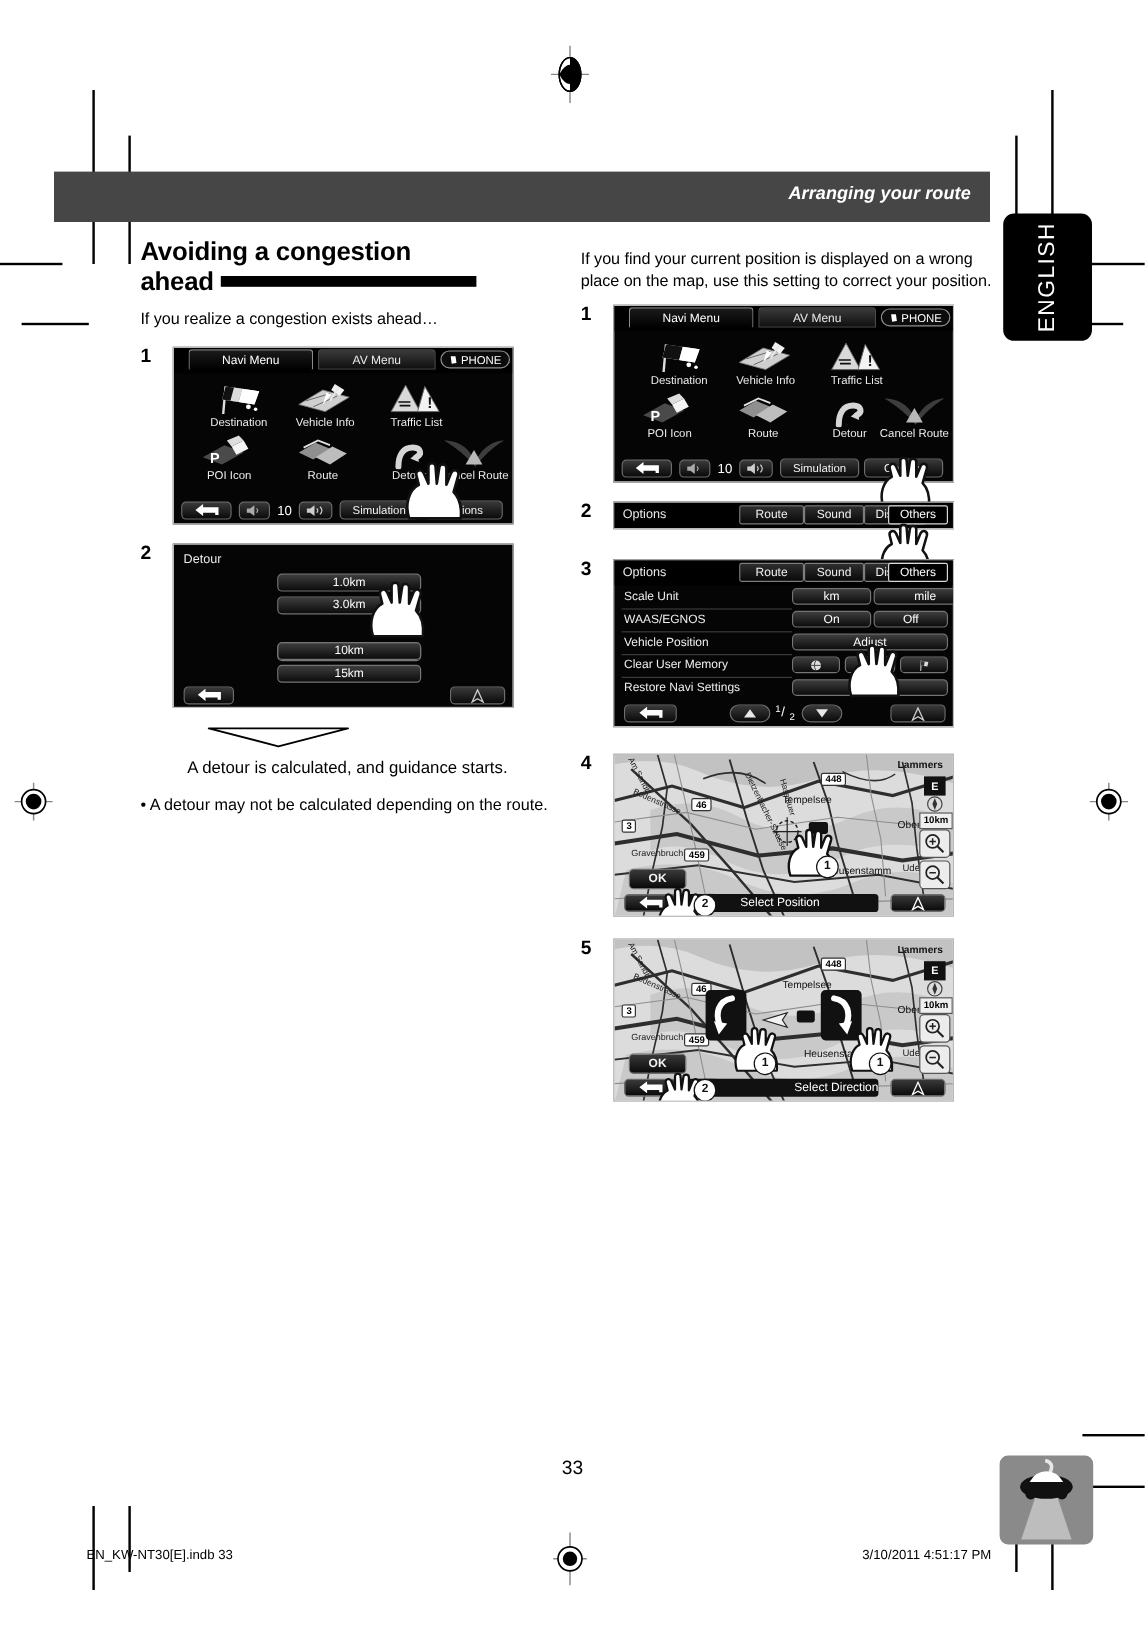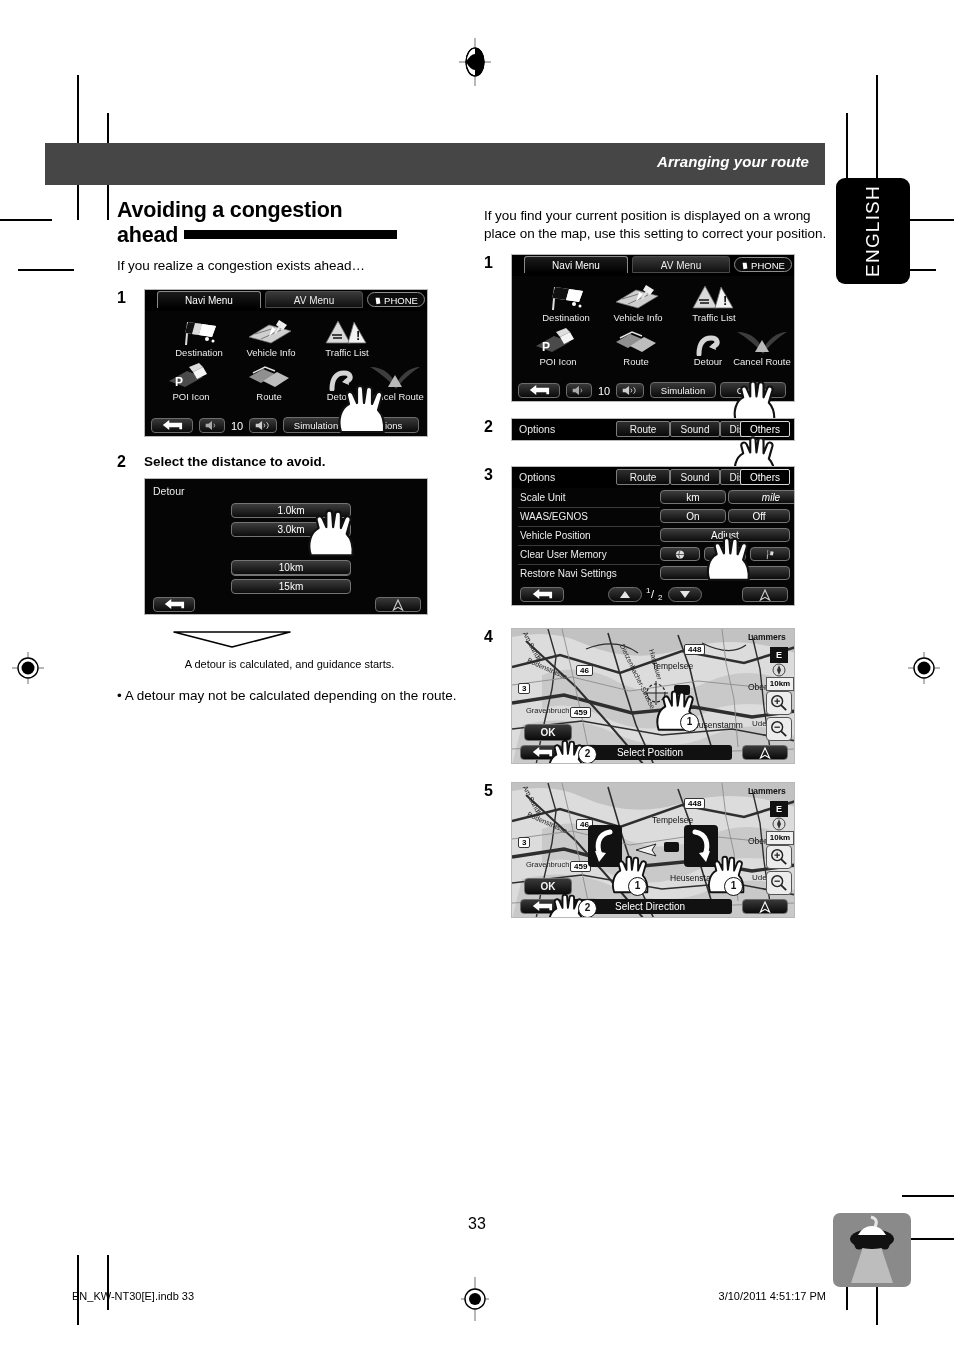--- a/index.html
+++ b/index.html
@@ -87,21 +87,21 @@
           box-sizing:border-box;}
   .opttab.on{background:#000;border-color:#d8d8d8;color:#fff;}
 
   
   .hand{position:absolute;pointer-events:none;}
   .hand svg{display:block;}
 
   
   .downarrow{margin:14px auto 0;display:block;}
 
-  .caption{font-size:11px;line-height:18px;text-align:center;margin:6px 0 0 0;}
+  .caption{font-size:14px;line-height:18px;text-align:center;margin:6px 0 0 0;}
   .bullet{font-size:13.5px;line-height:18px;margin:14px 0 0 0;
           padding-left:14px;text-indent:-14px;}
 
   
   .pagenum{position:absolute;left:0;top:1215px;width:954px;text-align:center;
            font-size:16px;}
   .footline{position:absolute;top:1290px;font-size:11px;}
   .footleft{left:72px;}
   .footright{right:128px;}
   .caricon{position:absolute;left:833px;top:1213px;width:78px;height:74px;
@@ -312,21 +312,20 @@
           <svg width="70" height="62" viewBox="0 0 70 62">
             <path d="M8 56 C4 44 8 32 16 28 L14 20 C13 16 18 14 20 18 L24 27 L24 13 C24 9 30 9 30 13 L31 27 L33 14 C33 10 39 10 39 14 L39 28 L43 18 C45 14 50 16 49 20 L45 34 C49 38 52 44 51 56 Z" fill="#fff" stroke="#111" stroke-width="2.2" stroke-linejoin="round"></path>
           </svg>
         </div>
       </div>
     </div>
   </div>
 
   <div class="step" style="margin-top:16px;">
     <div class="stepnum">2</div>
-    <div class="steptxt">Select the distance to avoid.</div>
     <div class="stepbody" style="margin-top:7px;">
       <div class="dev" style="width:284px;height:137px;">
         <div class="opttitle" style="left:8px;top:6px;font-size:10.5px;">Detour</div>
         <div class="lbtn" style="left:86px;top:24px;width:120px;height:15px;line-height:14px;">
           <span>1.0km</span>
         </div>
         <div class="lbtn" style="left:86px;top:43px;width:120px;height:15px;line-height:14px;">
           <span>3.0km</span>
         </div>
         <div class="lbtn" style="left:86px;top:62px;width:120px;height:15px;line-height:14px;margin-top:20px;">
@@ -545,21 +544,21 @@
           <div class="opttab on" style="left:228px;width:50px;">
             <span>Others</span>
           </div>
         </div>
 
         <div class="rowlabel" style="left:8px;top:25px;">Scale Unit</div>
         <div class="rowline" style="left:6px;top:40px;width:142px;"></div>
         <div class="lbtn" style="left:148px;top:23px;width:66px;height:14px;line-height:13px;">
           <span>km</span>
         </div>
-        <div class="lbtn" style="left:216px;top:23px;width:86px;height:14px;line-height:13px;font-style:italic;">
+        <div class="lbtn" style="left:216px;top:23px;width:86px;height:14px;line-height:13px;">
           <span>mile</span>
         </div>
 
         <div class="rowlabel" style="left:8px;top:44px;">WAAS/EGNOS</div>
         <div class="rowline" style="left:6px;top:59px;width:142px;"></div>
         <div class="lbtn" style="left:148px;top:42px;width:66px;height:14px;line-height:13px;">
           <span>On</span>
         </div>
         <div class="lbtn" style="left:216px;top:42px;width:62px;height:14px;line-height:13px;">
           <span>Off</span>
@@ -851,21 +850,21 @@
         </div>
 
         <div class="pill" style="left:12px;top:95px;width:48px;height:17px;line-height:16px;font-weight:bold;font-size:10px;">
           <span>OK</span>
         </div>
         <div class="pill" style="left:8px;top:116px;width:44px;height:15px;">
           <svg width="22" height="11" viewBox="0 0 24 12" style="margin-top:1px;">
               <path d="M23 3 H9 V0 L2 5.5 L9 11 V8 H20 V10 H23 Z" fill="#fff"></path>
             </svg>
         </div>
-        <div style="position:absolute;left:56px;top:116px;width:164px;height:15px;background:#111;border-radius:3px;color:#fff;font-size:10px;text-align:center;line-height:15px;">
+        <div style="position:absolute;left:56px;top:116px;width:164px;height:15px;background:#111;border-radius:3px;color:#fff;font-size:10px;text-align:right;line-height:15px;">
           <span>Select Direction</span>
         </div>
         <div class="pill" style="left:230px;top:116px;width:46px;height:15px;">
           <svg width="14" height="12" viewBox="0 0 14 13" style="margin-top:1px;">
               <path d="M7 1 L12 12 L7 9 L2 12 Z" fill="none" stroke="#fff" stroke-width="1.2"></path>
             </svg>
         </div>
 
         <div class="hand" style="left:96px;top:66px;">
           <svg width="54" height="48" viewBox="0 0 70 62">

